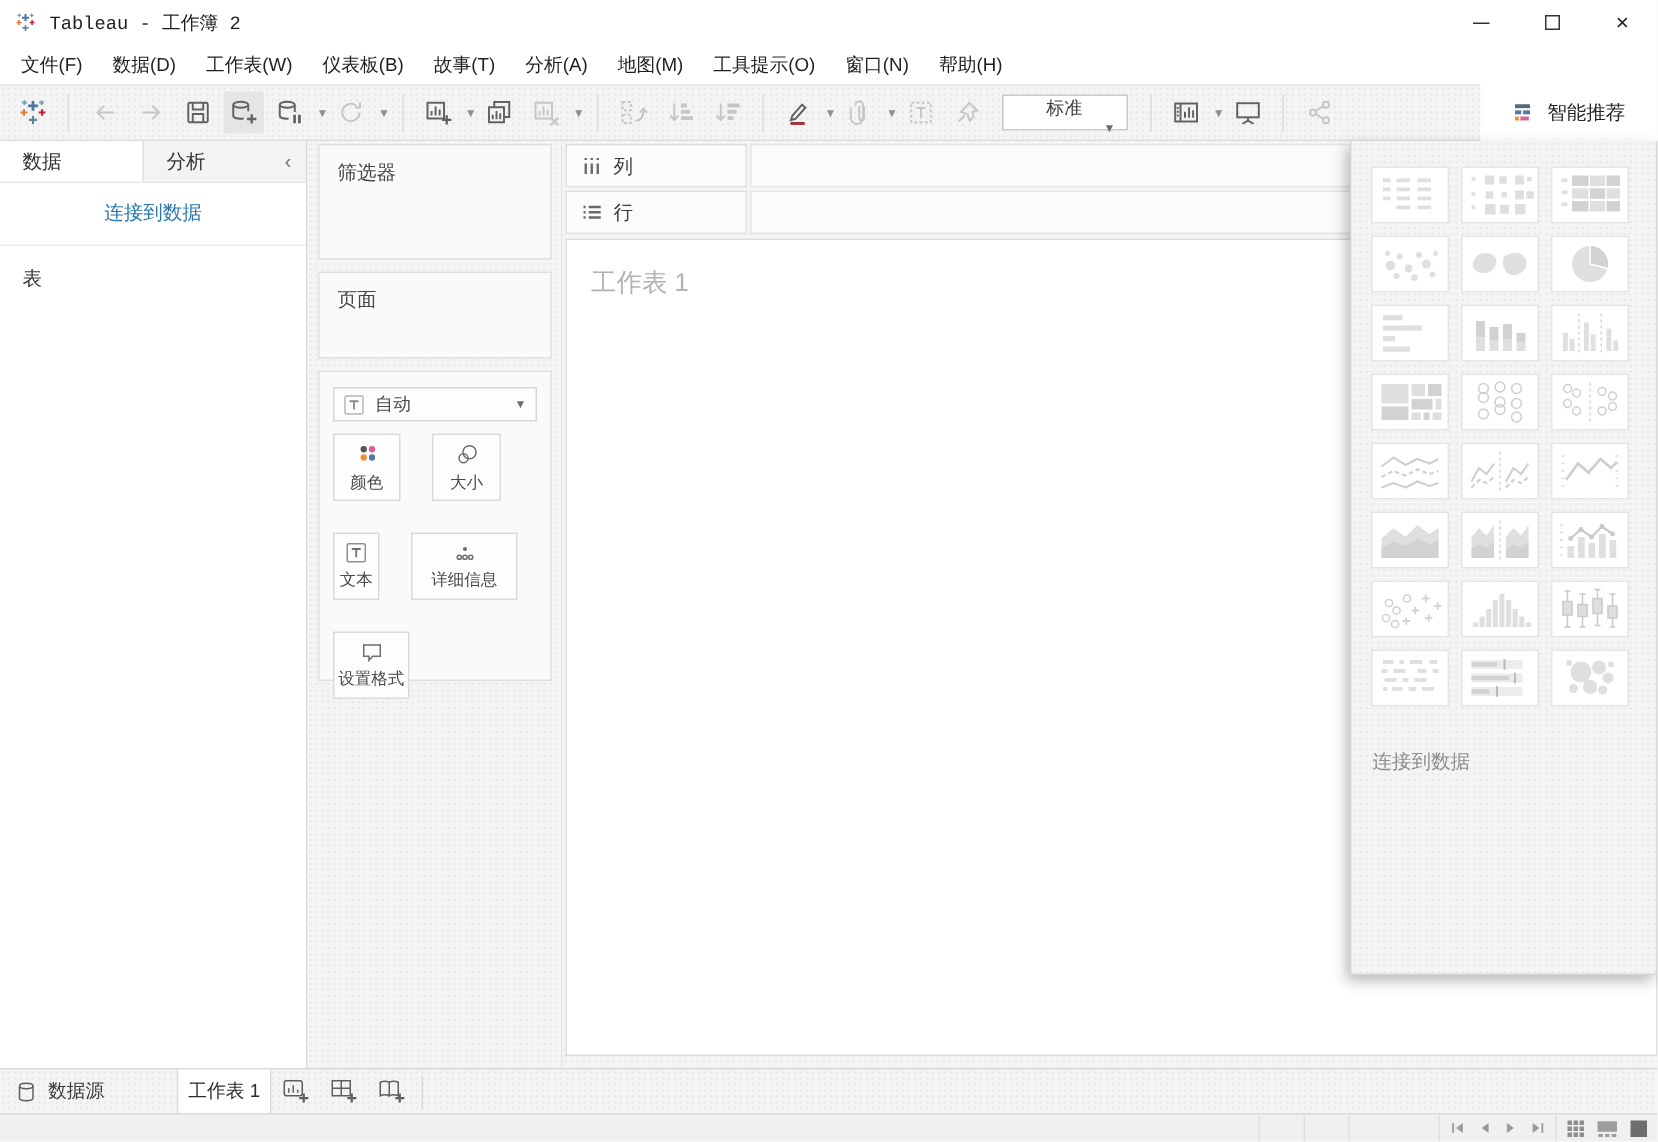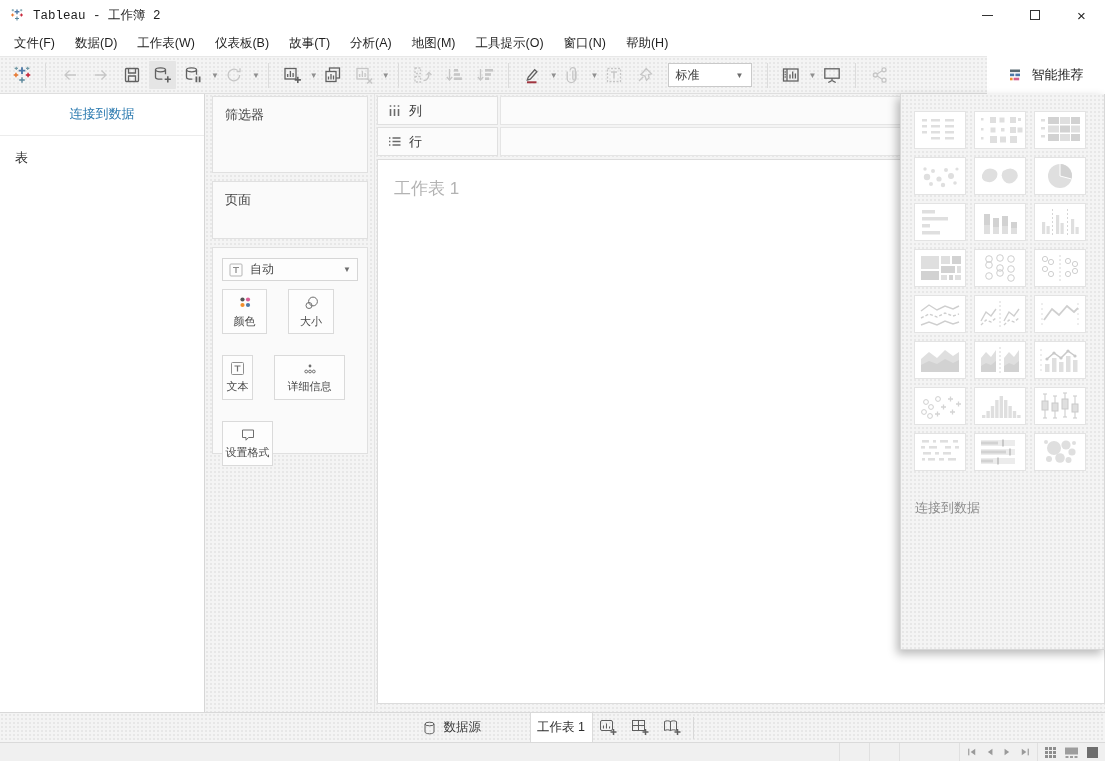--- a/index.html
+++ b/index.html
@@ -32,21 +32,21 @@
   
   .toolbar { height:38px; border-top:1px solid #e8e8e8; border-bottom:1px solid #dedede;
              display:flex; align-items:center; padding-left:6px; position:relative; }
   .tbtn { height:28px; min-width:27px; padding:0 2px; margin:0 2px; display:flex; align-items:center;
           justify-content:center; color:#616161; border-radius:1px; }
   .tbtn.disabled { color:#c6c6c6; }
   .tbtn.active { background:#e5e5e5; }
   .tcaret { font-size:8px; color:#8f8f8f; margin-left:2px; align-self:center; }
   .tdivider { width:1px; height:25px; background:#dcdcdc; margin:0 8px; }
   .fit-select { width:84px; height:24px; background:#fff; border:1px solid #c9c9c9; display:flex;
-                align-items:center; padding:0 7px; margin:0 7px; font-size:12px; color:#3d3d3d; }
+                align-items:center; padding:0 7px; margin:0 7px; font-size:12px; color:#3d3d3d;flex-direction:column; }
   .fit-select .tcaret { margin-left:auto; color:#6b6b6b; }
   .showme-toolbar-btn { margin-left:auto; width:118px; height:38px; background:#fff;
                         display:flex; align-items:center; justify-content:center; gap:8px;
                         font-size:13px; color:#262626; }
 
   
   .main { position:relative; height:618px; display:flex; background:#fff; }
 
   .left-pane { width:205px; border-right:1px solid #d6d6d6; background:#fff; display:flex; flex-direction:column; }
   .pane-tabs { display:flex; height:28px; border-bottom:1px solid #e2e2e2; }
@@ -86,21 +86,21 @@
   
   .showme-panel { position:absolute; top:0; right:0; width:205px; height:556px; z-index:5;
                   border:1px solid #d8d8d8; border-top:none;
                   box-shadow:-3px 4px 9px rgba(0,0,0,.28); display:flex; flex-direction:column; }
   .showme-grid { display:grid; grid-template-columns:repeat(3,52px); gap:8px 8px; padding:17px 0 0 13px; }
   .showme-cell { width:52px; height:38px; background:#fff; border:1px solid #e3e3e3;
                  display:flex; align-items:center; justify-content:center; }
   .showme-hint { padding:28px 0 0 14px; font-size:13px; color:#8d8d8d; }
 
   
-  .tabstrip { height:30px; border-top:1px solid #d9d9d9; display:flex; align-items:stretch;justify-content:center; }
+  .tabstrip { height:30px; border-top:1px solid #d9d9d9; display:flex; align-items:stretch; }
   .ds-tab { width:119px; display:flex; align-items:center; gap:8px; padding-left:11px;
             font-size:12.5px; color:#3a3a3a; border-right:1px solid #dbdbdb; }
   .sheet-tab { width:62px; background:#fff; border-right:1px solid #dbdbdb; display:flex;
                align-items:center; justify-content:center; font-size:12.5px; color:#2d2d2d; }
   .newtab-btn { width:32px; display:flex; align-items:center; justify-content:center; color:#5f5f5f; }
   .strip-divider { width:1px; height:22px; background:#d8d8d8; align-self:center; margin-left:4px; }
 
   
   .statusbar { height:19px; background:#f0f0f0; border-top:1px solid #dadada; display:flex;
                align-items:center; justify-content:flex-end; }
@@ -338,20 +338,25 @@
           <rect x="4.6" y="9.7" width="5.6" height="2.6" fill="#d4618f"></rect>
       </svg>
     </span>
     <span>智能推荐</span>
   </div>
 </div>
 
 <div class="main">
 
   <div class="left-pane">
+    <div class="pane-tabs">
+      <div class="pane-tab pane-tab-data">数据</div>
+      <div class="pane-tab pane-tab-analytics">分析</div>
+      <div class="pane-collapse">‹</div>
+    </div>
     <div class="connect-link">连接到数据</div>
     <div class="tables-label">表</div>
   </div>
 
   <div class="cards-col dotted">
     <div class="card card-filters">
       <div class="card-title">筛选器</div>
     </div>
     <div class="card card-pages">
       <div class="card-title">页面</div>

